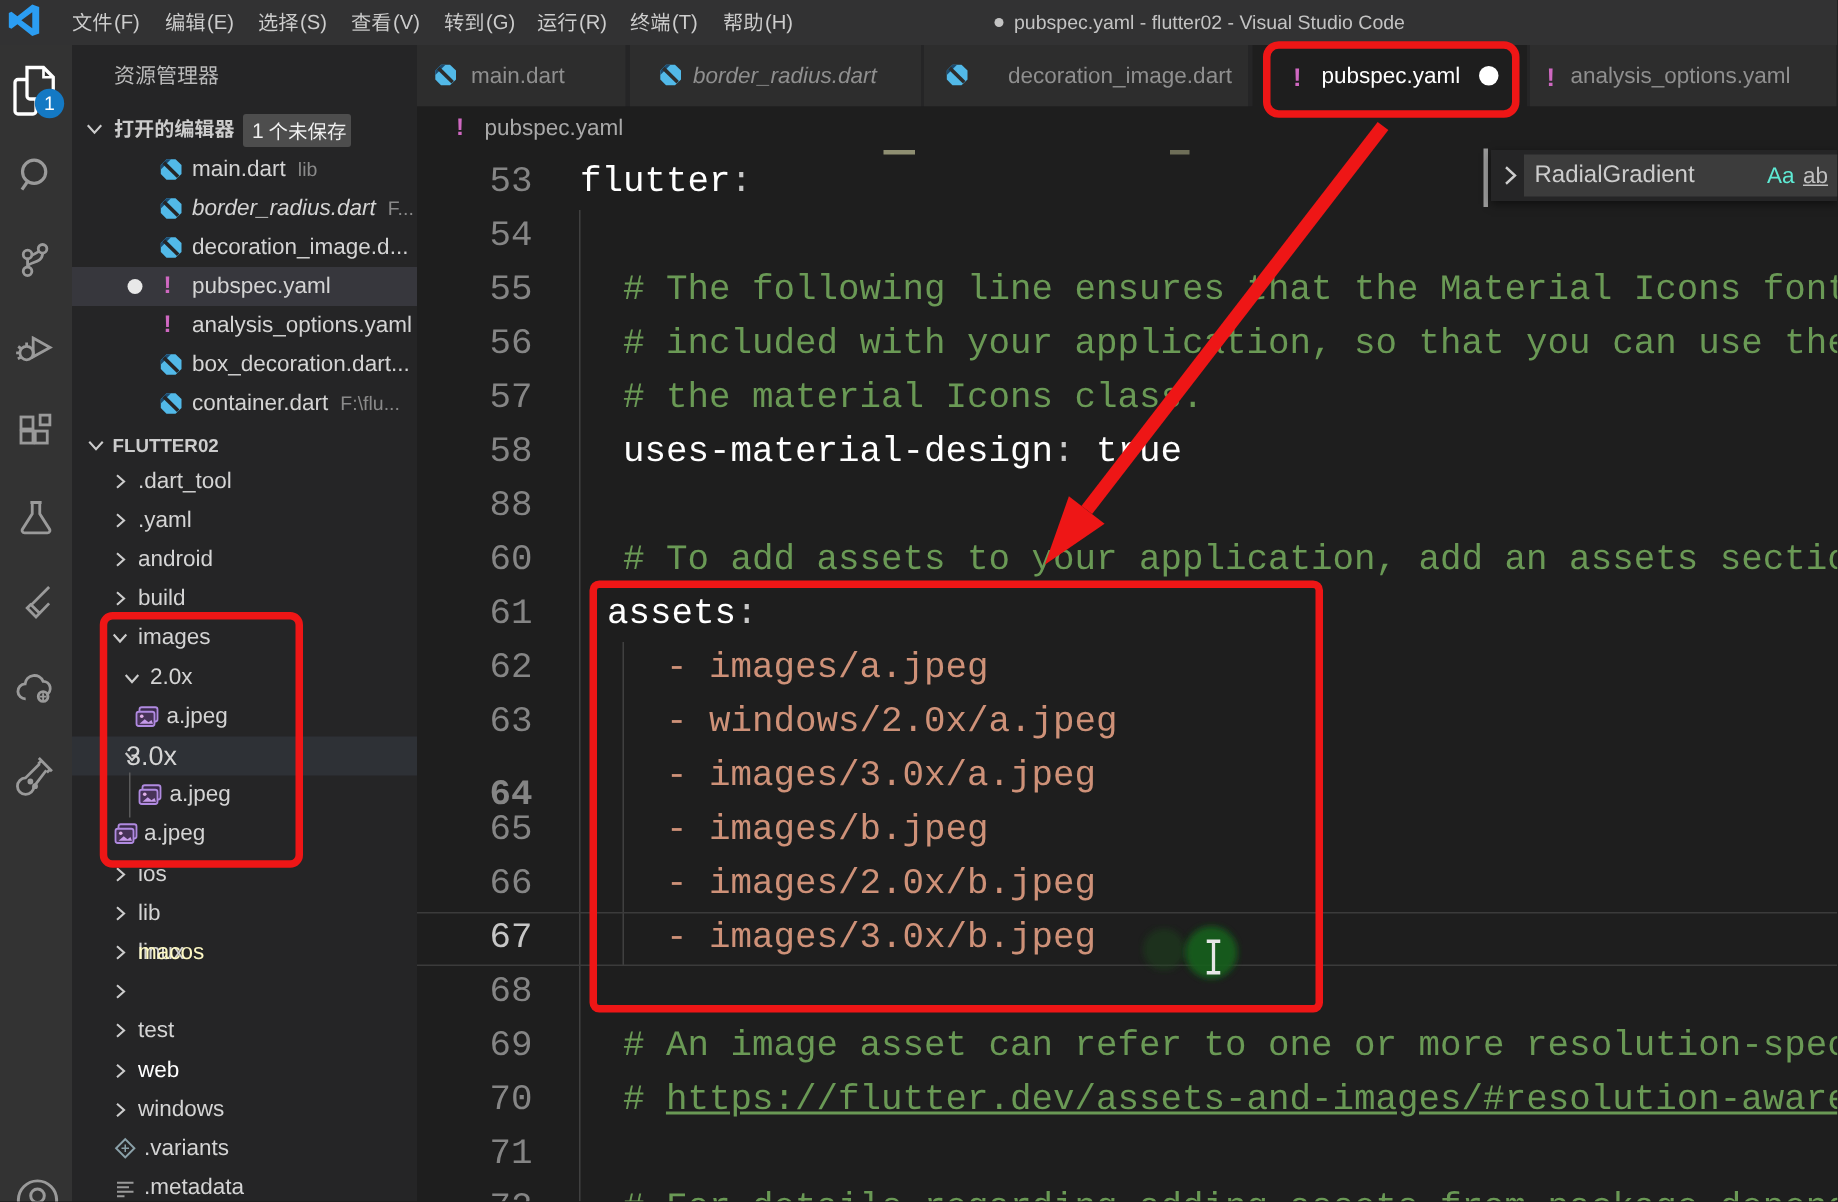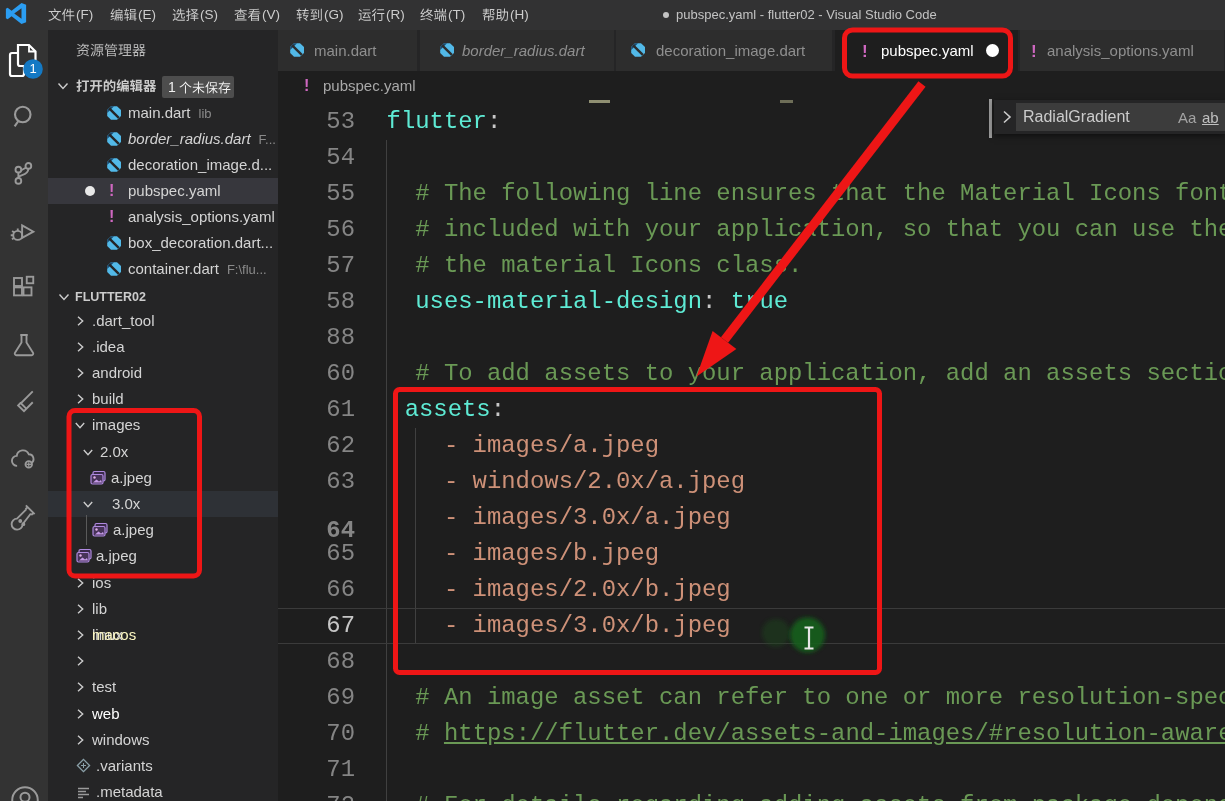--- a/index.html
+++ b/index.html
@@ -27,21 +27,21 @@
   .tab { position:absolute; top:0; height:41px; background:#2d2d2d; color:#8f8f8f;
     font-size:15px; line-height:41px; white-space:nowrap; }
   #breadcrumb { left:278px; top:71px; width:947px; height:29px; background:#1e1e1e;
     color:#a9a9a9; font-size:15px; line-height:29px; }
 
   #code { left:278px; top:100px; width:947px; height:701px; background:#1e1e1e;
     font-family:"Liberation Mono", monospace; font-size:23.9px; }
   .cl { position:absolute; height:36px; line-height:36px; white-space:pre; }
   .ln { position:absolute; width:77px; text-align:right; color:#858585;
     font-size:23.9px; height:36px; line-height:36px; left:0; }
-  .key { color:#5eead4; } .pun { color:#c8c8c8; } .str { color:#ce9178; }
+  .key { color:#ffffff; } .pun { color:#c8c8c8; } .str { color:#ce9178; }
   .com { color:#6a9955; }
   .guide { position:absolute; width:1px; background:#404040; }
 
   
   #findw { left:994px; top:100px; width:231px; height:34px; background:#252526;
     box-shadow:0 2px 6px rgba(0,0,0,.5); }
   #findinput { position:absolute; left:22px; top:3px; width:209px; height:28px;
     background:#3c3c3c; color:#cccccc; font-size:16px; line-height:28px; }
 
   svg { display:block; }
@@ -328,21 +328,21 @@
       </svg>
     <div class="abs" style="left:27px;top:258px;height:18px;line-height:18px;font-size:12.5px;font-weight:bold;color:#cccccc">FLUTTER02</div>
     <div id="tree">
     <svg width="12" height="12" style="position:absolute;left:26px;top:284.5px" viewBox="0 0 12 12">
           <path d="M4 1.8 L8.7 6 L4 10.2" stroke="#cccccc" stroke-width="1.4" fill="none"></path>
         </svg>
     <div class="abs" style="left:44px;top:277.5px;height:26.2px;line-height:26.2px;font-size:15px;color:#d4d4d4;white-space:nowrap">.dart_tool</div>
     <svg width="12" height="12" style="position:absolute;left:26px;top:310.7px" viewBox="0 0 12 12">
           <path d="M4 1.8 L8.7 6 L4 10.2" stroke="#cccccc" stroke-width="1.4" fill="none"></path>
         </svg>
-    <div class="abs" style="left:44px;top:303.7px;height:26.2px;line-height:26.2px;font-size:15px;color:#d4d4d4;white-space:nowrap">.idea</div>
+    <div class="abs" style="left:44px;top:303.7px;height:26.2px;line-height:26.2px;font-size:15px;color:#d4d4d4;white-space:nowrap">.yaml</div>
     <svg width="12" height="12" style="position:absolute;left:26px;top:336.9px" viewBox="0 0 12 12">
           <path d="M4 1.8 L8.7 6 L4 10.2" stroke="#cccccc" stroke-width="1.4" fill="none"></path>
         </svg>
     <div class="abs" style="left:44px;top:329.9px;height:26.2px;line-height:26.2px;font-size:15px;color:#d4d4d4;white-space:nowrap">android</div>
     <svg width="12" height="12" style="position:absolute;left:26px;top:363.1px" viewBox="0 0 12 12">
           <path d="M4 1.8 L8.7 6 L4 10.2" stroke="#cccccc" stroke-width="1.4" fill="none"></path>
         </svg>
     <div class="abs" style="left:44px;top:356.1px;height:26.2px;line-height:26.2px;font-size:15px;color:#d4d4d4;white-space:nowrap">build</div>
     <svg width="12" height="12" style="position:absolute;left:26px;top:389.3px" viewBox="0 0 12 12">
           <path d="M1.8 4 L6 8.7 L10.2 4" stroke="#cccccc" stroke-width="1.4" fill="none"></path>
@@ -356,21 +356,21 @@
           <rect x="3" y="1.5" width="12" height="9.5" rx="1.5" fill="#3a2a4a" stroke="#b08ae0" stroke-width="1.2"></rect>
           <rect x="1" y="4.5" width="12" height="9.5" rx="1.5" fill="#473358" stroke="#b08ae0" stroke-width="1.2"></rect>
           <circle cx="4.5" cy="7.5" r="1.2" fill="#e0b0e8"></circle>
           <path d="M3 12.5 L6.5 9.5 L9 11.5 L11 10 L12 12.5 Z" fill="#c59ae8"></path>
         </svg>
     <div class="abs" style="left:63px;top:434.7px;height:26.2px;line-height:26.2px;font-size:15px;color:#d4d4d4;white-space:nowrap">a.jpeg</div>
     <div class="abs" style="left:0;top:460.9px;width:230px;height:26.2px;background:#2e3136"></div>
     <svg width="12" height="12" style="position:absolute;left:34px;top:467.9px" viewBox="0 0 12 12">
           <path d="M1.8 4 L6 8.7 L10.2 4" stroke="#cccccc" stroke-width="1.4" fill="none"></path>
         </svg>
-    <div class="abs" style="left:64px;top:460.9px;height:38px;line-height:26.2px;font-size:15px;color:#d4d4d4;white-space:nowrap">3.0x</div>
+    <div class="abs" style="left:36px;top:460.9px;height:38px;line-height:26.2px;font-size:18px;color:#d4d4d4;white-space:nowrap">3.0x</div>
     <div class="abs" style="left:38px;top:485.1px;width:1px;height:30px;background:#5a5a5a"></div>
     <svg width="16" height="16" style="position:absolute;left:44px;top:492.1px" viewBox="0 0 16 16">
           <rect x="3" y="1.5" width="12" height="9.5" rx="1.5" fill="#3a2a4a" stroke="#b08ae0" stroke-width="1.2"></rect>
           <rect x="1" y="4.5" width="12" height="9.5" rx="1.5" fill="#473358" stroke="#b08ae0" stroke-width="1.2"></rect>
           <circle cx="4.5" cy="7.5" r="1.2" fill="#e0b0e8"></circle>
           <path d="M3 12.5 L6.5 9.5 L9 11.5 L11 10 L12 12.5 Z" fill="#c59ae8"></path>
         </svg>
     <div class="abs" style="left:65px;top:487.1px;height:26.2px;line-height:26.2px;font-size:15px;color:#d4d4d4;white-space:nowrap">a.jpeg</div>
     <svg width="16" height="16" style="position:absolute;left:28px;top:518.3px" viewBox="0 0 16 16">
           <rect x="3" y="1.5" width="12" height="9.5" rx="1.5" fill="#3a2a4a" stroke="#b08ae0" stroke-width="1.2"></rect>
@@ -434,21 +434,21 @@
           <path stroke="#2d2d2d" stroke-width="2.4" d="M3.2 3.4 L12.8 12.8" fill="none"></path>
         </svg>
       <span style="margin-left:42px;font-style:italic">border_radius.dart</span>
     </div>
     <div class="tab" style="left:338px;width:216px">
       <svg width="16" height="16" style="position:absolute;left:14px;top:12px" viewBox="0 0 16 16">
           <path fill="#52b9e8" d="M5 1.2 h6 L15 5 v6 L11 14.8 H5 L1.2 11 V5 Z"></path>
           <path fill="#1c4a6e" d="M5 1.2 L1.2 5 v3 L8 1.2 Z"></path>
           <path stroke="#2d2d2d" stroke-width="2.4" d="M3.2 3.4 L12.8 12.8" fill="none"></path>
         </svg>
-      <span style="margin-left:40px">decoration_image.dart</span>
+      <span style="margin-left:56px">decoration_image.dart</span>
     </div>
     <div class="tab" style="left:557px;width:183px;background:#1e1e1e;color:#ffffff">
       <span style="position:absolute;left:27px;top:13px;color:#cf68c1;font-weight:bold;font-size:17px;line-height:17px">!</span>
       <span style="margin-left:46px">pubspec.yaml</span>
       <span style="position:absolute;left:151px;top:14px;width:13px;height:13px;border-radius:50%;background:#ffffff"></span>
     </div>
     <div class="tab" style="left:742px;width:204px">
       <span style="position:absolute;left:11px;top:13px;color:#cf68c1;font-weight:bold;font-size:17px;line-height:17px">!</span>
       <span style="margin-left:27px">analysis_options.yaml</span>
     </div>
@@ -501,21 +501,21 @@
     <div class="ln" style="top:687.6px;">72</div>
     <div class="cl" style="left:108.6px;top:687.6px"><span class="com">  # For details regarding adding assets from package dependencies, see</span></div>
   </div>
   <div class="abs" style="left:989px;top:99px;width:3px;height:39px;background:#9a9a9a"></div>
   <div class="abs" id="findw">
     <svg width="12" height="14" style="position:absolute;left:7px;top:10px" viewBox="0 0 12 14">
         <path d="M3 1.5 L9 7 L3 12.5" stroke="#cccccc" stroke-width="1.6" fill="none"></path>
       </svg>
     <div id="findinput">
       <span style="position:absolute;left:7px;top:0">RadialGradient</span>
-      <span style="position:absolute;left:162px;top:1px;font-size:15px;color:#a3a3a3">Aa</span>
+      <span style="position:absolute;left:162px;top:1px;font-size:15px;color:#5eead4">Aa</span>
       <span style="position:absolute;left:186px;top:1px;font-size:15px;color:#c0c0c0;text-decoration:underline">ab</span>
     </div>
   </div>
   <svg class="abs" id="overlay" width="1225" height="801" style="left:0;top:0;pointer-events:none">
     <defs>
         <filter id="blur1">
           <feGaussianBlur stdDeviation="2.2"></feGaussianBlur>
         </filter>
       </defs>
     <circle cx="776" cy="633" r="14" fill="#1d4a1d" opacity="0.45" filter="url(#blur1)"></circle>

